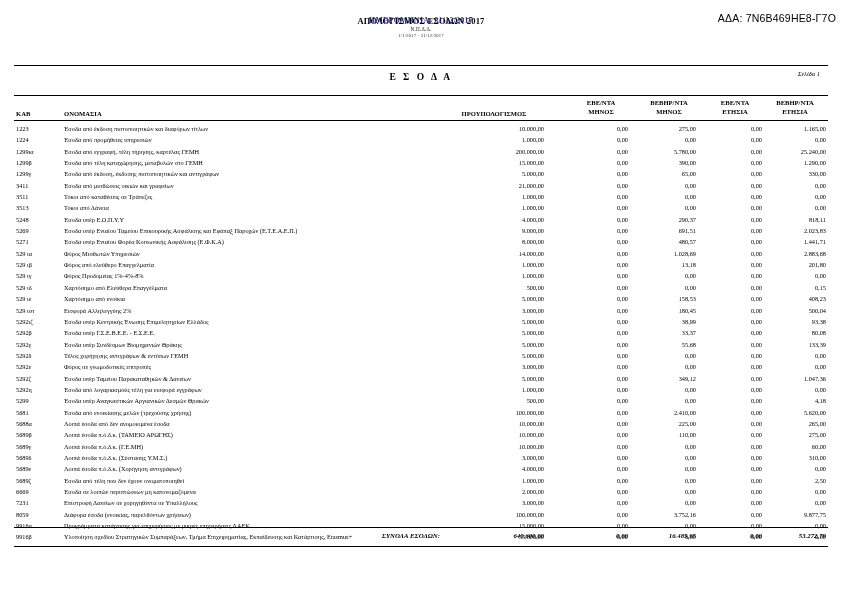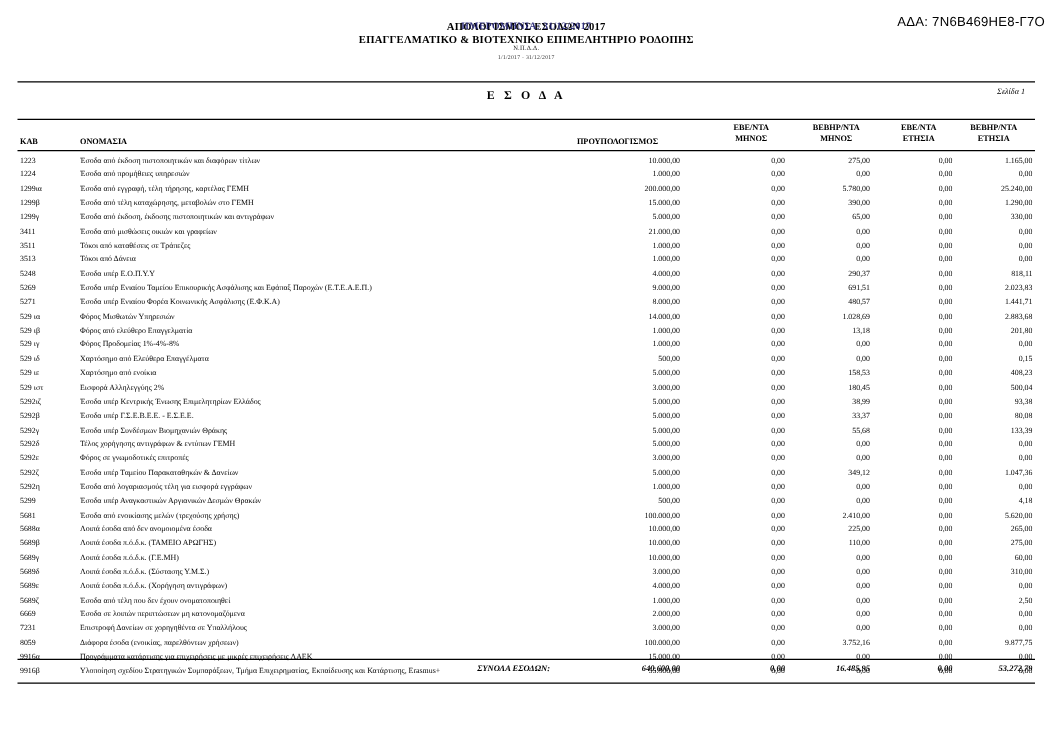--- a/index.html
+++ b/index.html
@@ -177,21 +177,20 @@
 </style>
 </head>
 <body>
 
 <div class="page">
 
   <div class="ada">ΑΔΑ: 7N6B469HE8-Γ7Ο</div>
 
   <div class="hdr">
     <div class="l1">ΑΠΟΛΟΓΙΣΜΟΣ ΕΣΟΔΩΝ 2017</div>
-    <div class="l2">ΕΠΑΓΓΕΛΜΑΤΙΚΟ &amp; ΒΙΟΤΕΧΝΙΚΟ ΕΠΙΜΕΛΗΤΗΡΙΟ ΡΟΔΟΠΗΣ</div>
     <div class="l3">Ν.Π.Δ.Δ.</div>
     <div class="l4">1/1/2017 - 31/12/2017</div>
   </div>
   <div class="hdr-overlay">
     <div>ΗΜΕΡΟΜΗΝΙΑ: 31/12/2017</div>
   </div>
 
   <div class="rule r1"></div>
   <div class="esoda">Ε Σ Ο Δ Α</div>
   <div class="selida">Σελίδα 1</div>

